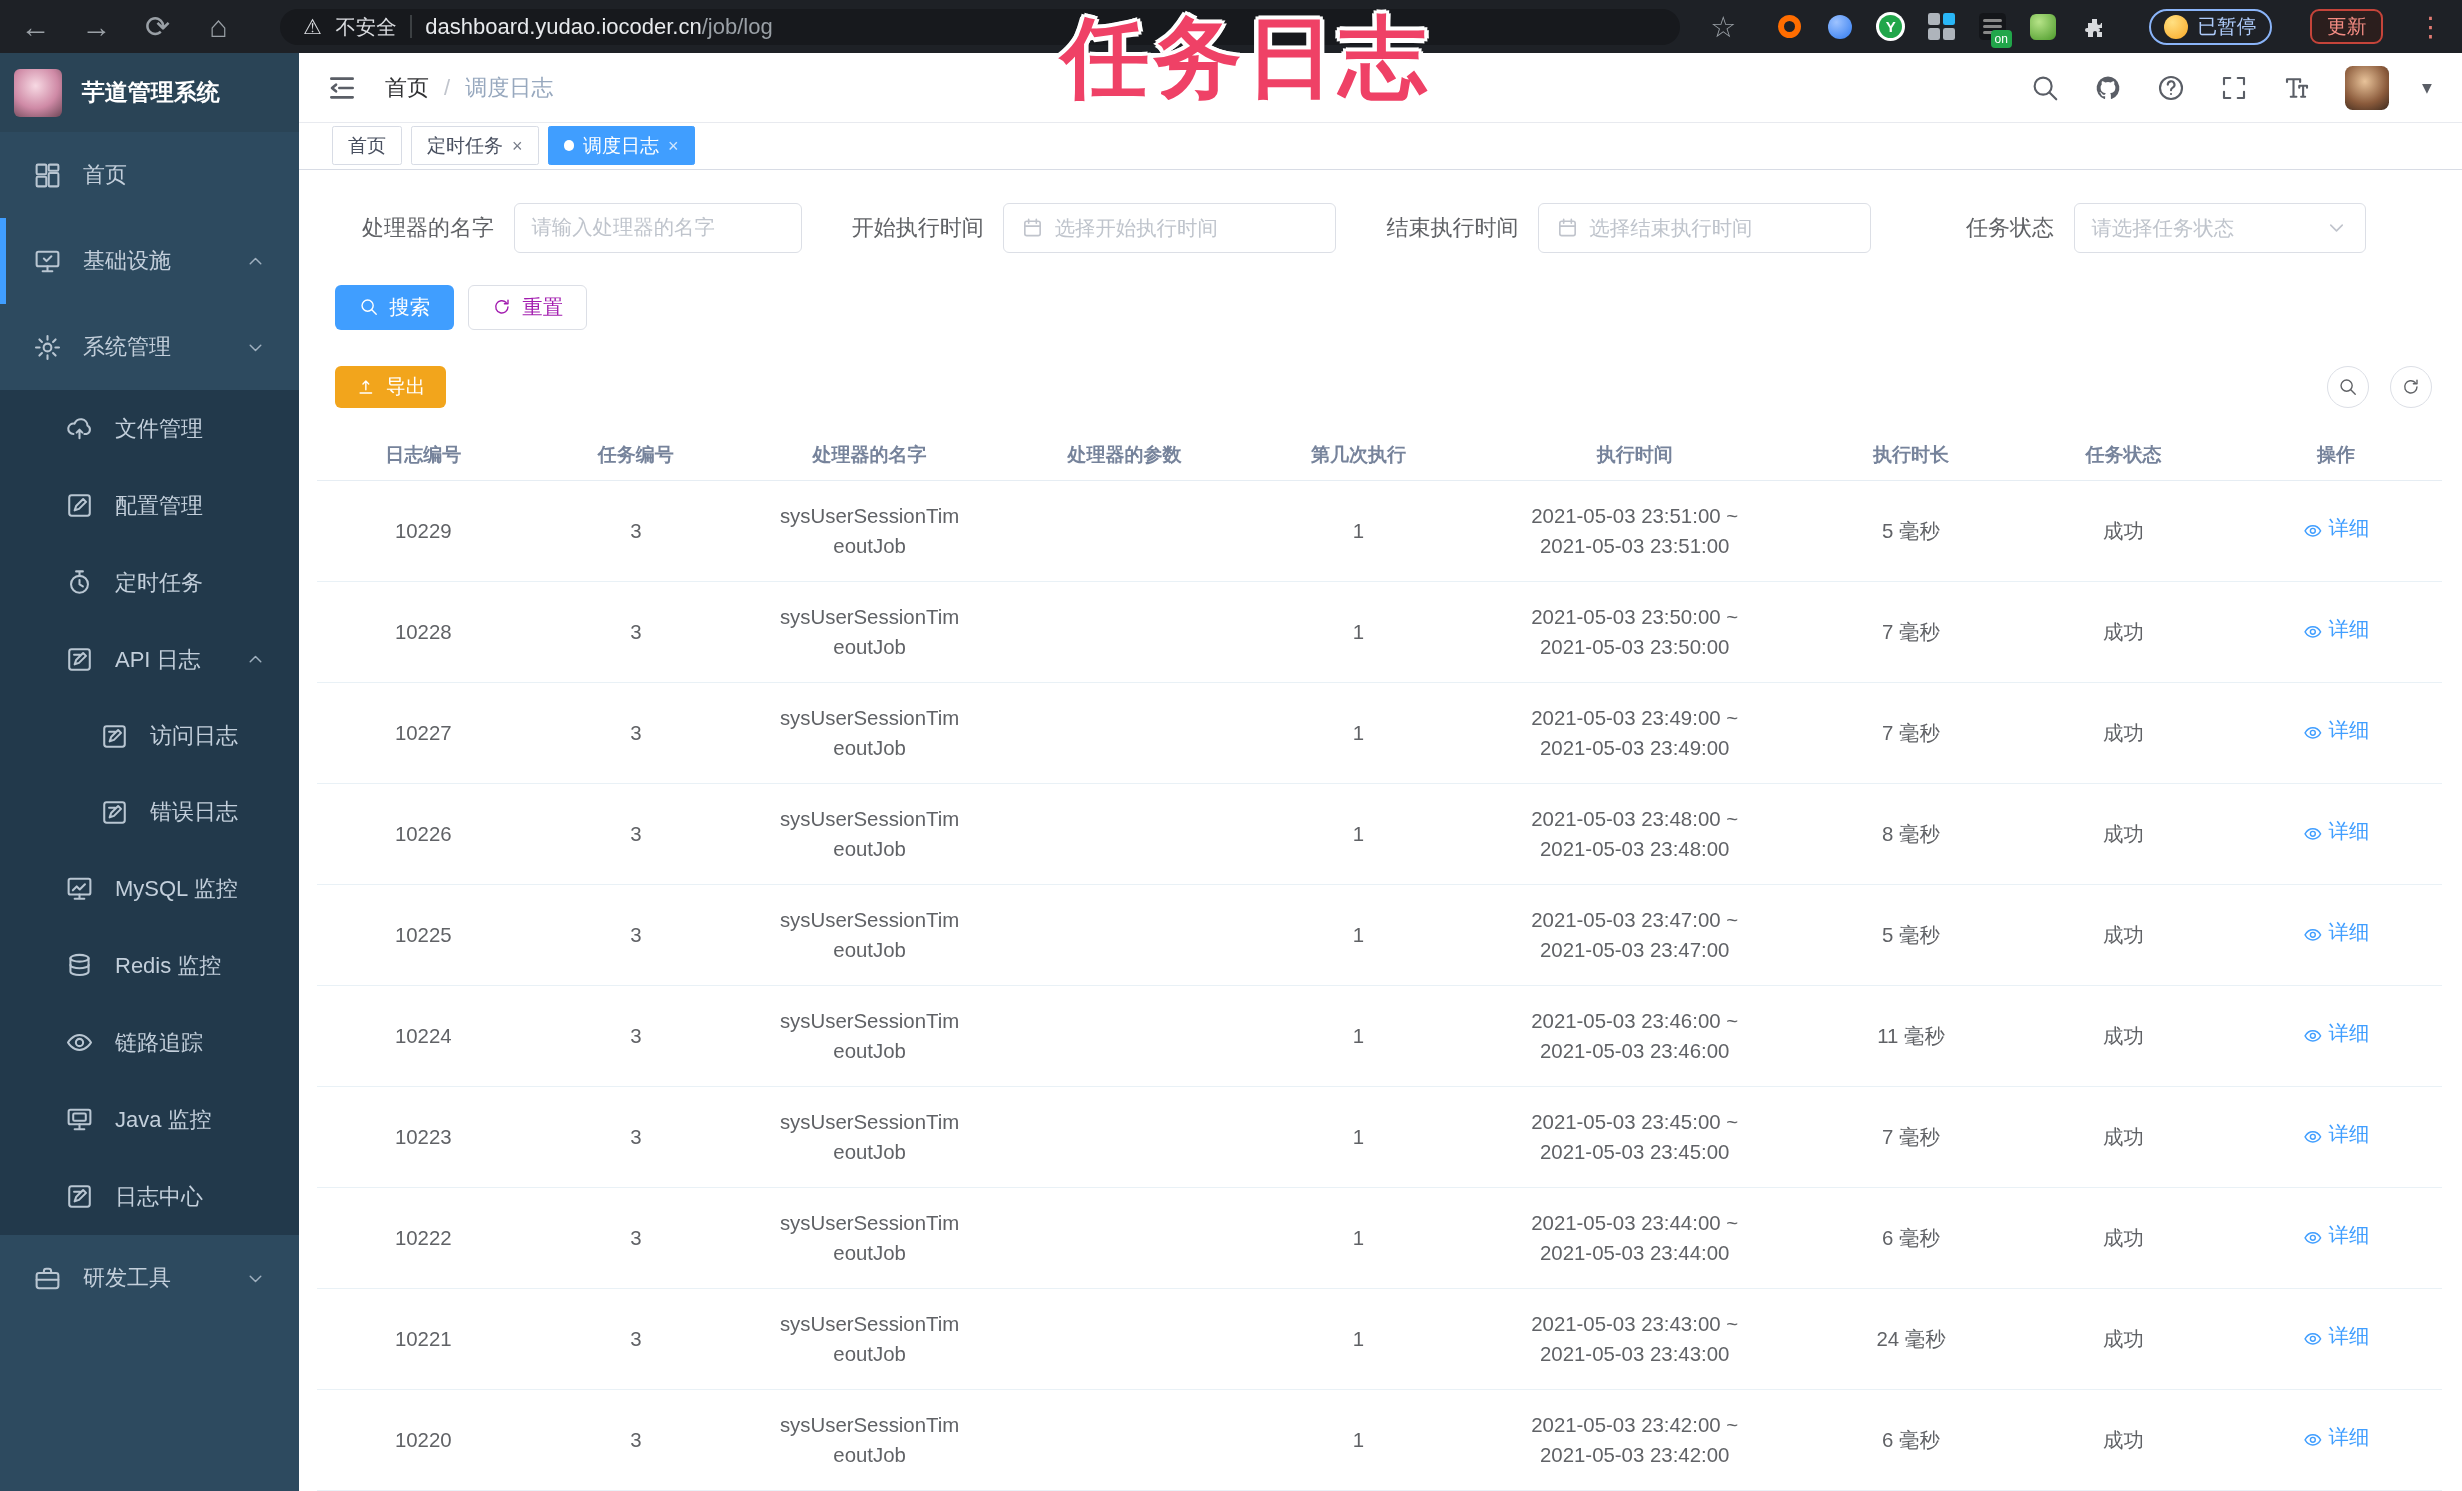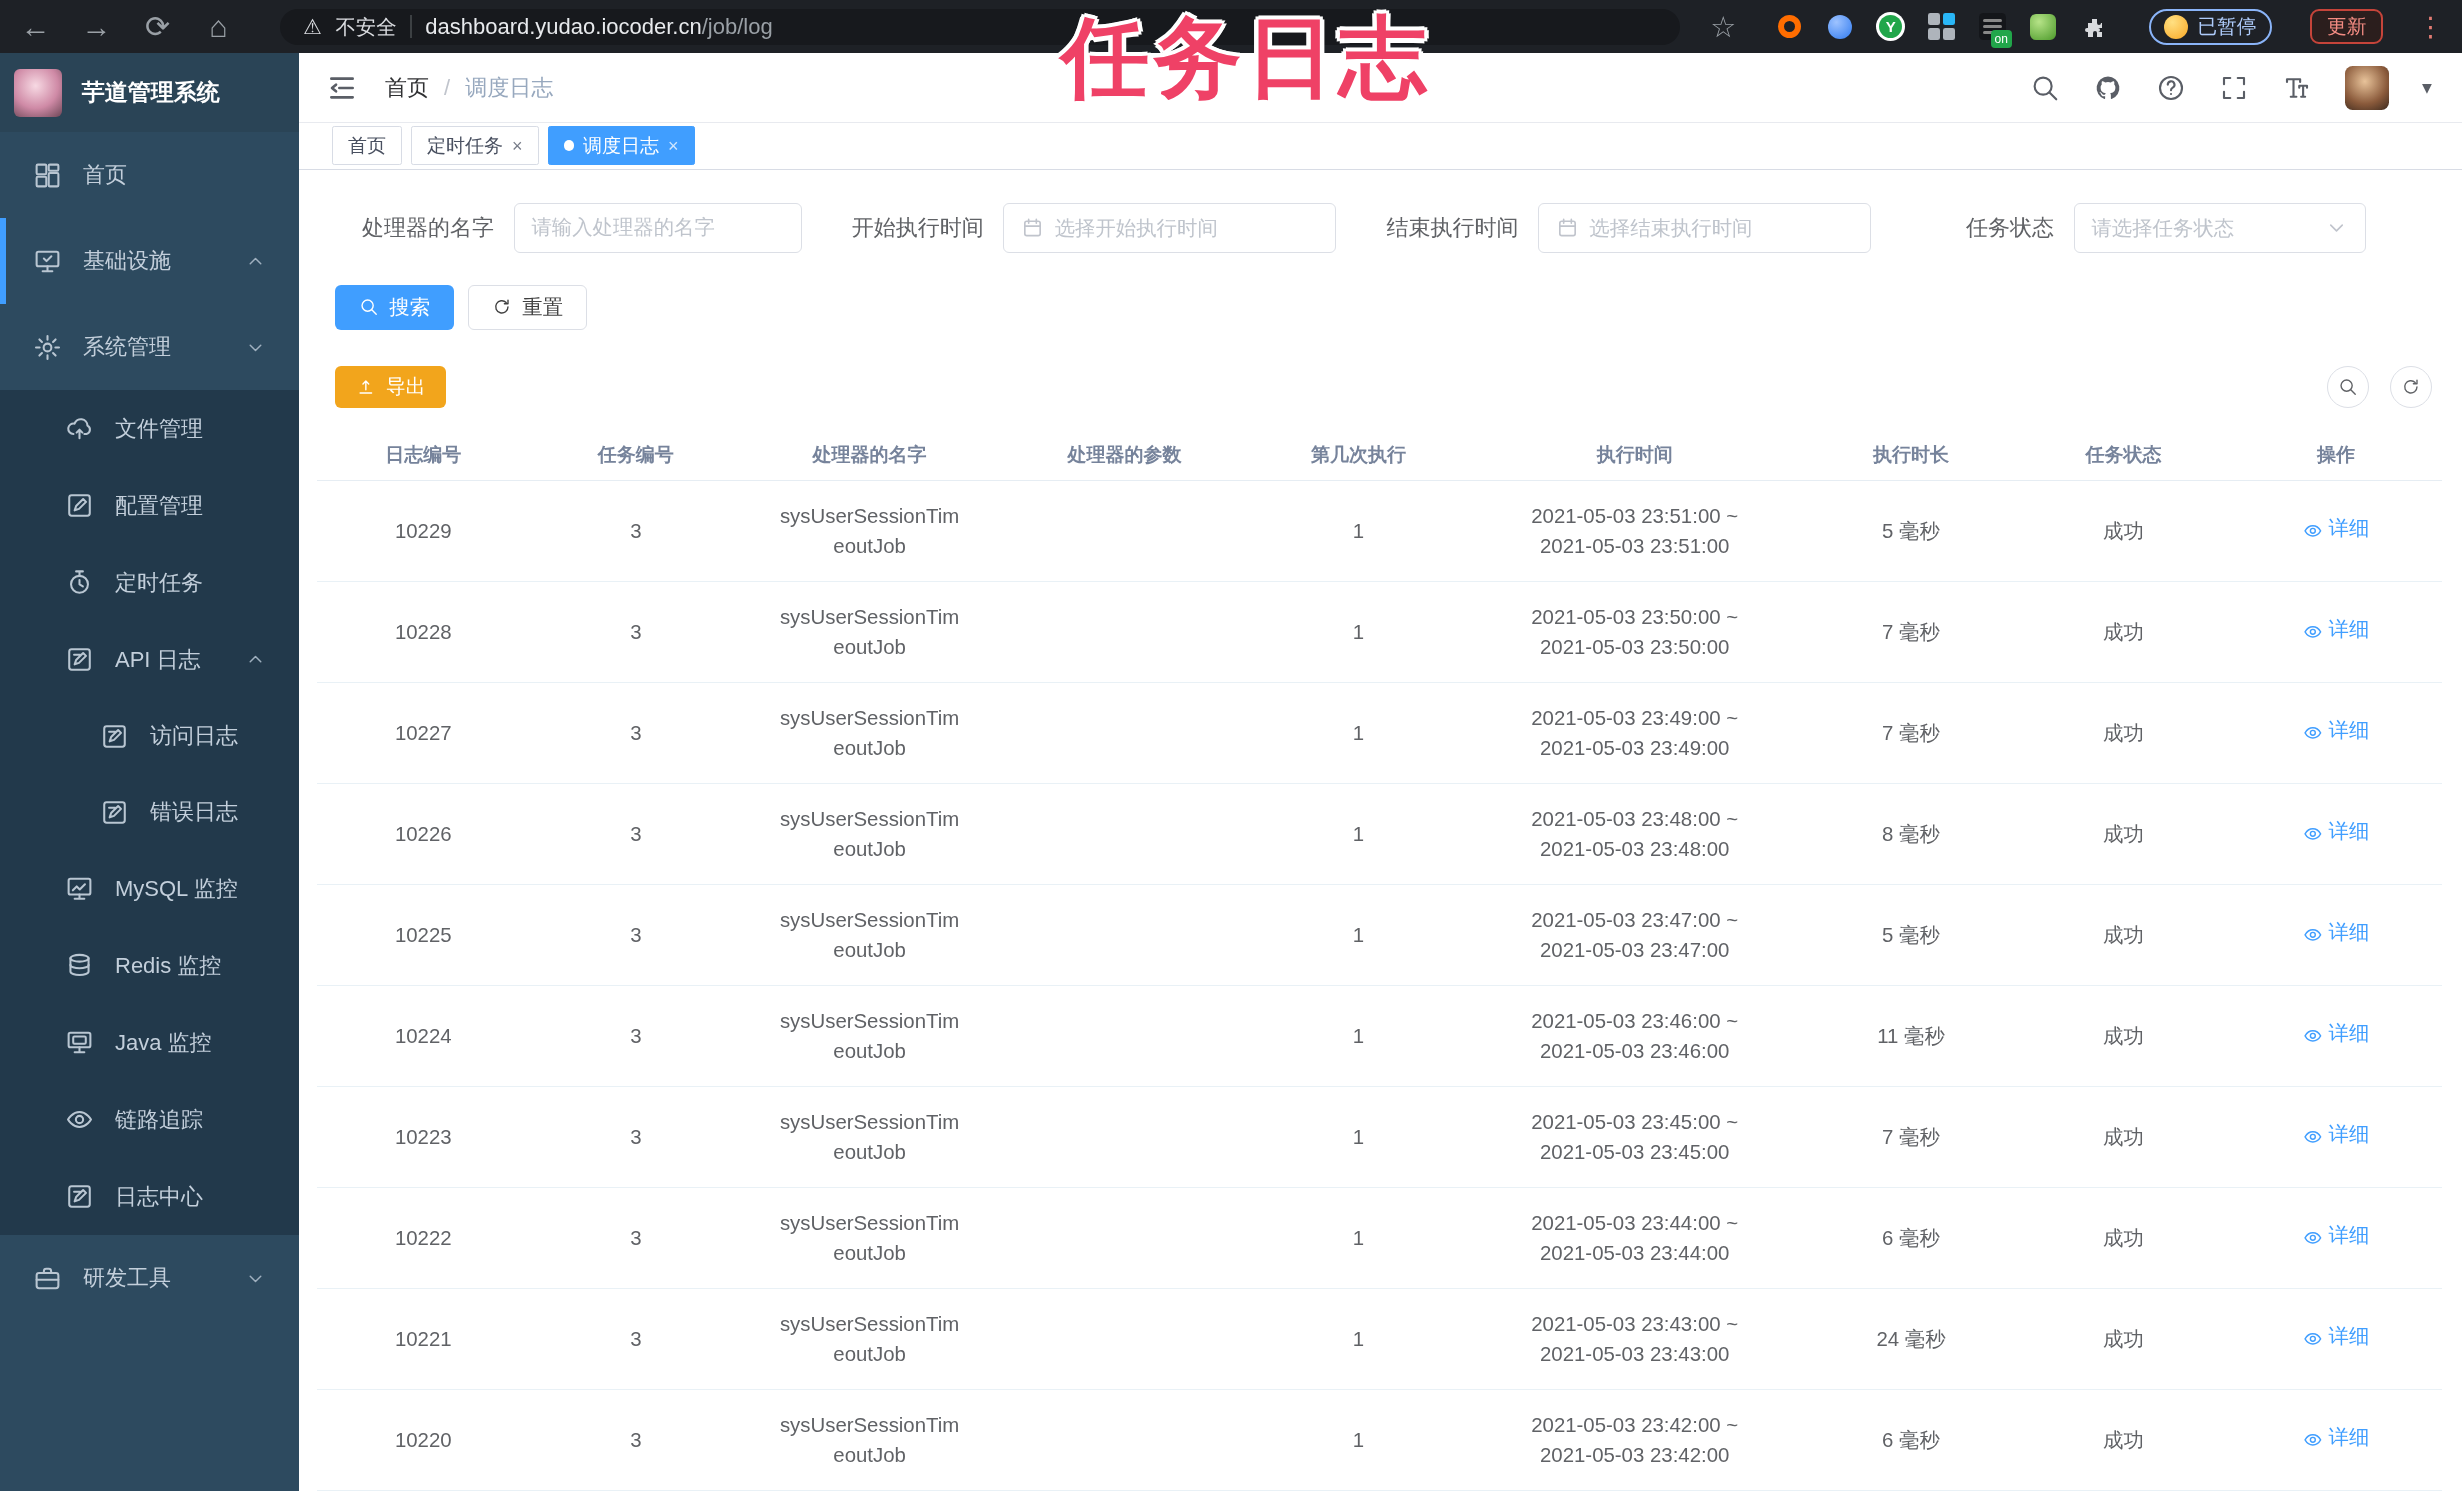--- a/index.html
+++ b/index.html
@@ -89,21 +89,21 @@
 .finput.select{width:292px;justify-content:space-between}
 .cal-ic,.sel-caret{width:23px;height:23px;color:#c0c4cc;flex:0 0 23px}
 .cal-ic svg,.sel-caret svg{width:100%;height:100%}
 .ph{white-space:nowrap;overflow:hidden}
 
 .btn-row{display:flex;align-items:center;gap:14px;margin:32px 0 0 18px}
 .btn{height:45px;border-radius:6px;display:inline-flex;align-items:center;gap:10.6px;font-size:20.4px;padding:0 23px;cursor:pointer;border:1.5px solid transparent;white-space:nowrap}
 .btn .bic{width:19.7px;height:19.7px}
 .btn .bic svg{width:100%;height:100%}
 .btn-primary{background:var(--primary);color:#fff}
-.btn-plain{background:#fff;border-color:#dcdfe6;color:#404040}
+.btn-plain{background:#fff;border-color:#dcdfe6;color:#a21caf}
 .btn-warning{background:var(--warning);color:#fff;height:42px;padding:0 19.7px;font-size:19.7px}
 
 .export-row{display:flex;align-items:center;justify-content:space-between;margin:36px 0 0 18px}
 .tools{display:flex;gap:21px;margin-right:10.6px}
 .circle-btn{width:42px;height:42px;border:1.5px solid #dcdfe6;border-radius:50%;background:#fff;display:flex;align-items:center;justify-content:center;color:#606266;cursor:pointer}
 .circle-btn .bic{width:19.7px;height:19.7px}
 .circle-btn svg{width:100%;height:100%}
 
 
 table.grid{width:100%;border-collapse:collapse;margin-top:23px;table-layout:fixed}
@@ -278,33 +278,33 @@
     <span class="mi-icon"><svg viewBox="0 0 24 24" fill="none" stroke="currentColor" stroke-width="1.7" stroke-linecap="round" stroke-linejoin="round">
                 <ellipse cx="12" cy="6" rx="7.5" ry="2.8"></ellipse>
                 <path d="M4.5 6v5.5c0 1.6 3.4 2.8 7.5 2.8s7.5-1.2 7.5-2.8V6"></path>
                 <path d="M4.5 11.5V17c0 1.6 3.4 2.8 7.5 2.8s7.5-1.2 7.5-2.8v-5.5"></path>
               </svg></span>
     <span class="mi-label">Redis 监控</span>
 
   </div>
           <div class="mi lv-sub">
     <span class="mi-icon"><svg viewBox="0 0 24 24" fill="none" stroke="currentColor" stroke-width="1.7" stroke-linecap="round" stroke-linejoin="round">
+                <path d="M2.5 12S6 5.8 12 5.8 21.5 12 21.5 12 18 18.2 12 18.2 2.5 12 2.5 12z"></path>
+                <circle cx="12" cy="12" r="3"></circle>
+              </svg></span>
+    <span class="mi-label">链路追踪</span>
+
+  </div>
+          <div class="mi lv-sub">
+    <span class="mi-icon"><svg viewBox="0 0 24 24" fill="none" stroke="currentColor" stroke-width="1.7" stroke-linecap="round" stroke-linejoin="round">
                 <rect x="3" y="4" width="18" height="12" rx="1.5"></rect>
                 <rect x="6.8" y="7" width="10.4" height="6" rx="1"></rect>
                 <path d="M12 16v4M8 20h8"></path>
               </svg></span>
     <span class="mi-label">Java 监控</span>
-
-  </div>
-          <div class="mi lv-sub">
-    <span class="mi-icon"><svg viewBox="0 0 24 24" fill="none" stroke="currentColor" stroke-width="1.7" stroke-linecap="round" stroke-linejoin="round">
-                <path d="M2.5 12S6 5.8 12 5.8 21.5 12 21.5 12 18 18.2 12 18.2 2.5 12 2.5 12z"></path>
-                <circle cx="12" cy="12" r="3"></circle>
-              </svg></span>
-    <span class="mi-label">链路追踪</span>
 
   </div>
           <div class="mi lv-sub">
     <span class="mi-icon"><svg viewBox="0 0 24 24" fill="none" stroke="currentColor" stroke-width="1.7" stroke-linecap="round" stroke-linejoin="round">
                 <rect x="3.5" y="3.5" width="17" height="17" rx="2"></rect>
                 <path d="M7.5 8h5M8 16l1.2-3.6 5.8-5.8 2.4 2.4-5.8 5.8L8 16z"></path>
               </svg></span>
     <span class="mi-label">日志中心</span>
 
   </div>

